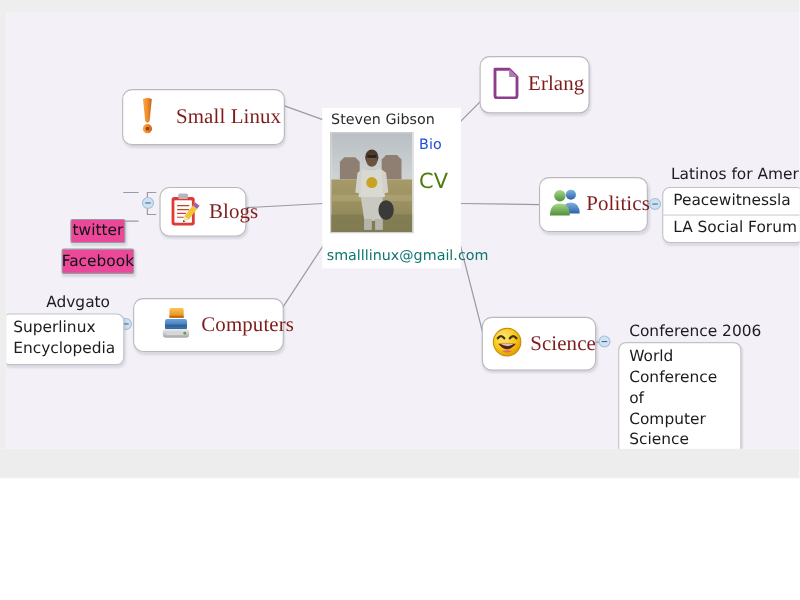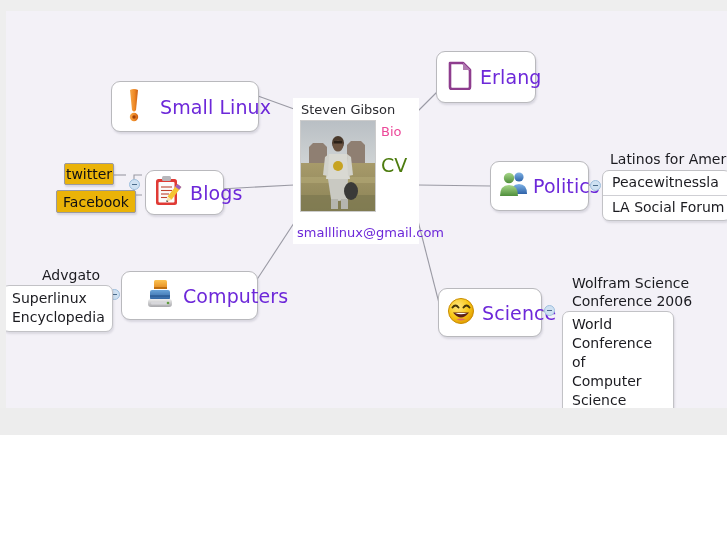--- a/index.html
+++ b/index.html
@@ -68,23 +68,24 @@
     box-sizing: border-box;
     background: #ffffff;
     border: 1px solid #b9b9bd;
     border-radius: 9px;
     display: flex;
     align-items: center;
     box-shadow: 1px 2px 2px rgba(90,90,110,0.17);
   }
   .node-label {
     font-size: 19px;
-    color: #6d28d9;
+    color: #7f1d1d;
     white-space: nowrap;
     letter-spacing: 0.1px;
+    font-family: Liberation Serif, serif;
   }
   .node .icon {
     flex: 0 0 auto;
     display: block;
   }
 
   
   .leafgroup {
     position: absolute;
     box-sizing: border-box;
@@ -104,29 +105,30 @@
   }
   .leafrow + .leafrow {
     border-top: 1px solid #cfcfd4;
   }
   .leafrow.wrap { white-space: normal; }
 
   
   .leafbox {
     position: absolute;
     box-sizing: border-box;
-    background: #eab308;
+    background: #ec4899;
     border: 1px solid #9a9aa0;
     border-radius: 2px;
     font-size: 14px;
     color: #101014;
     display: flex;
     align-items: center;
     justify-content: center;
     box-shadow: 1px 2px 2px rgba(90,90,110,0.18);
+    margin-top: 36px;
   }
 
   
   .leaftext {
     position: absolute;
     font-size: 14px;
     color: #1b1b20;
     white-space: nowrap;
   }
 
@@ -165,34 +167,34 @@
     left: 7px; top: 22px;
     width: 76px; height: 92px;
     border: 1px solid #cccccc;
     box-sizing: border-box;
     overflow: hidden;
   }
   #root-bio {
     position: absolute;
     left: 88px; top: 26px;
     font-size: 13px;
-    color: #ec4899;
+    color: #1d4ed8;
   }
   #root-cv {
     position: absolute;
     left: 88px; top: 56px;
     font-size: 19px;
     color: #4d7c0f;
     text-align: center;
   }
   #root-email {
     position: absolute;
     left: 4px; top: 127px;
     font-size: 13px;
-    color: #6d28d9;
+    color: #0f766e;
     white-space: nowrap;
   }
 </style>
 </head>
 <body>
 
 <div id="app-frame">
 
   <div class="chrome-top"></div>
   <div class="chrome-left"></div>
@@ -312,21 +314,21 @@
         </svg>
       </span>
       <span class="node-label" style="margin-left:8px;">Blogs</span>
     </div>
 
     <div class="knob" style="left:123px; top:168px;"></div>
 
     <div class="leafbox" style="left:58px; top:152px; width:50px; height:22px;">
       <span>twitter</span>
     </div>
-    <div class="leafbox" style="left:50px; top:179px; width:80px; height:23px;text-align:right;">
+    <div class="leafbox" style="left:50px; top:179px; width:66px; height:23px;text-align:right;">
       <span>Facebook</span>
     </div>
 
     <div class="node" style="left:115px; top:260px; width:137px; height:49px; padding-left:24px;">
       <span class="icon">
         <svg width="28" height="32" viewBox="0 0 28 32">
           <defs>
             <linearGradient id="prg" x1="0" y1="0" x2="0" y2="1">
               <stop offset="0%" stop-color="#eeeeee"></stop>
               <stop offset="100%" stop-color="#a8a8ac"></stop>
@@ -425,21 +427,20 @@
           <path d="M 6,15.5 Q 14,25.5 22,15.5 Z" fill="#5c2118"></path>
           <path d="M 8,16 L 20,16 Q 14,18.5 8,16 Z" fill="#ffffff"></path>
           <path d="M 9.5,22 Q 14,25 18.5,22 Q 14,21 9.5,22 Z" fill="#e06a6a"></path>
         </svg>
       </span>
       <span class="node-label" style="margin-left:7px;">Science</span>
     </div>
 
     <div class="knob" style="left:538px; top:294px;"></div>
 
-    <div class="leaftext" style="left:566px; top:264px;">Wolfram Science</div>
     <div class="leaftext" style="left:566px; top:282px;">Conference 2006</div>
 
     <div class="leafgroup" style="left:556px; top:300px; width:112px;">
       <div class="leafrow wrap" style="line-height:19px;">
         <span>World Conference of</span><br>
         <span>Computer Science</span>
       </div>
     </div>
 
   </div>

